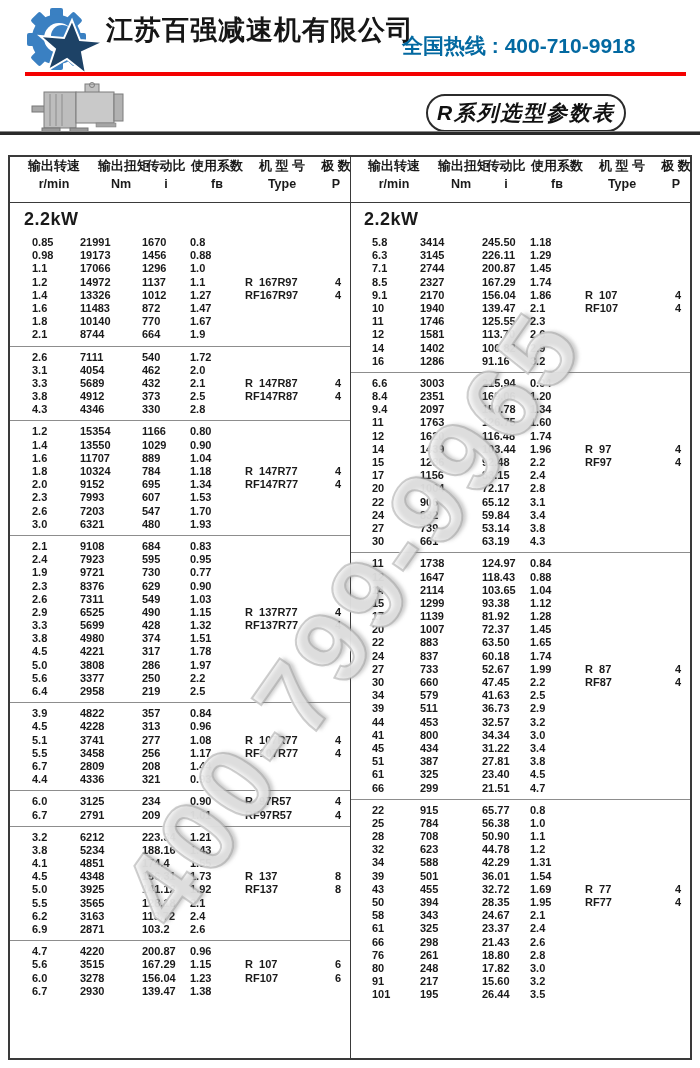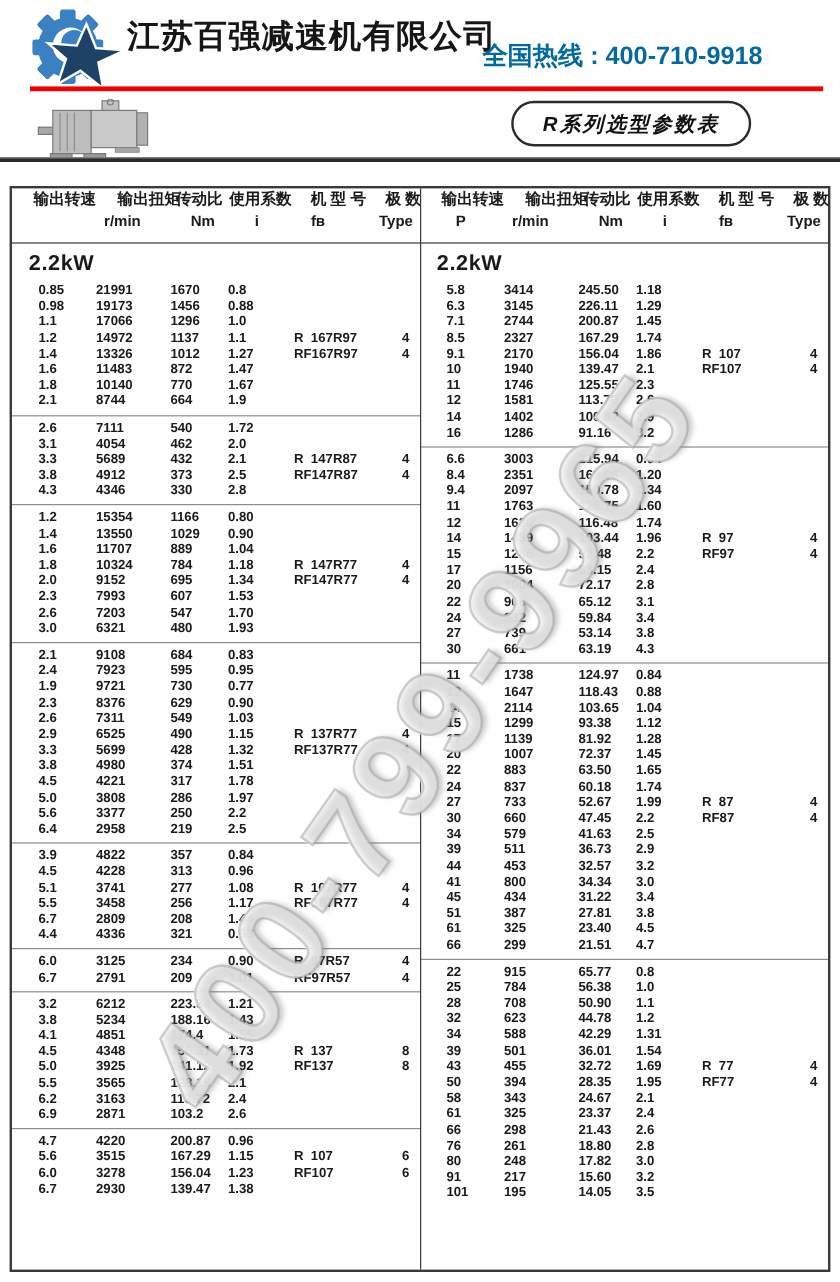--- a/index.html
+++ b/index.html
@@ -8,34 +8,34 @@
     font-family:"Liberation Sans","DejaVu Sans",sans-serif;color:#1a1a1a;
   }
   
   .logo{position:absolute;left:26px;top:6px;width:78px;height:72px;}
   .company{position:absolute;left:106px;top:12px;font-size:27px;font-weight:bold;
     letter-spacing:1px;color:#161616;white-space:nowrap;}
   .hotline{position:absolute;left:402px;top:32px;font-size:21px;font-weight:bold;
     color:#0369a1;white-space:nowrap;}
   .redline{position:absolute;left:25px;right:14px;top:72px;height:4px;background:#f40000;}
   .thumb{position:absolute;left:30px;top:82px;width:102px;height:54px;}
-  .badge{position:absolute;left:426px;top:84px;width:196px;height:34px;
+  .badge{position:absolute;left:426px;top:94px;width:196px;height:34px;
     border:2px solid #2b2b2b;border-radius:19px;display:flex;align-items:center;justify-content:center;
-    font-size:17px;font-weight:bold;font-style:italic;letter-spacing:2px;color:#111;background:#fff;}
+    font-size:21px;font-weight:bold;font-style:italic;letter-spacing:2px;color:#111;background:#fff;}
   .darkline{position:absolute;left:0;right:0;top:131px;height:3px;background:#2a2a2a;
     border-top:1px solid #8a8a8a;}
   
   .ptable{position:absolute;left:8px;right:8px;top:155px;bottom:8px;border:2px solid #3a3a3a;background:#fff;}
   .vdivider{position:absolute;left:50%;top:0;bottom:0;width:1px;background:#3a3a3a;}
   .thead{display:flex;height:45px;border-bottom:1px solid #3a3a3a;}
   .thalf{width:50%;display:flex;flex-direction:column;justify-content:flex-start;}
   .hrow{display:grid;grid-template-columns:88px 46px 44px 58px 72px 36px;}
   .hrow span{text-align:center;white-space:nowrap;}
   .hzh{font-size:13px;font-weight:bold;}
-  .hsub{font-size:12.5px;font-weight:bold;margin-top:2px;margin-left:48px;}
+  .hsub{font-size:12.5px;font-weight:bold;margin-top:2px;}
   .tbody{display:flex;align-items:flex-start;}
   .tcol{width:50%;}
   .power-label{font-size:18px;font-weight:bold;margin:6px 0 2px 14px;letter-spacing:0.5px;}
   .group{padding:4px 0;}
   .group + .group{border-top:1px solid #8d8d8d;}
   .trow{display:grid;grid-template-columns:48px 62px 48px 55px 79px 28px;
     padding-left:22px;height:13.2px;line-height:13.2px;font-size:11px;font-weight:bold;}
   .trow .c{text-align:left;white-space:pre;overflow:visible;}
   .trow .c5{text-align:center;}
   
@@ -1019,21 +1019,21 @@
             <span class="c c0">91</span>
             <span class="c c1">217</span>
             <span class="c c2">15.60</span>
             <span class="c c3">3.2</span>
             <span class="c c4"></span>
             <span class="c c5"></span>
           </div>
           <div class="trow">
             <span class="c c0">101</span>
             <span class="c c1">195</span>
-            <span class="c c2">14.05</span>
+            <span class="c c2">26.44</span>
             <span class="c c3">3.5</span>
             <span class="c c4"></span>
             <span class="c c5"></span>
           </div>
         </div>
       </div>
   </div>
 </div>
 
 <div class="watermark">400-799-9965</div>

